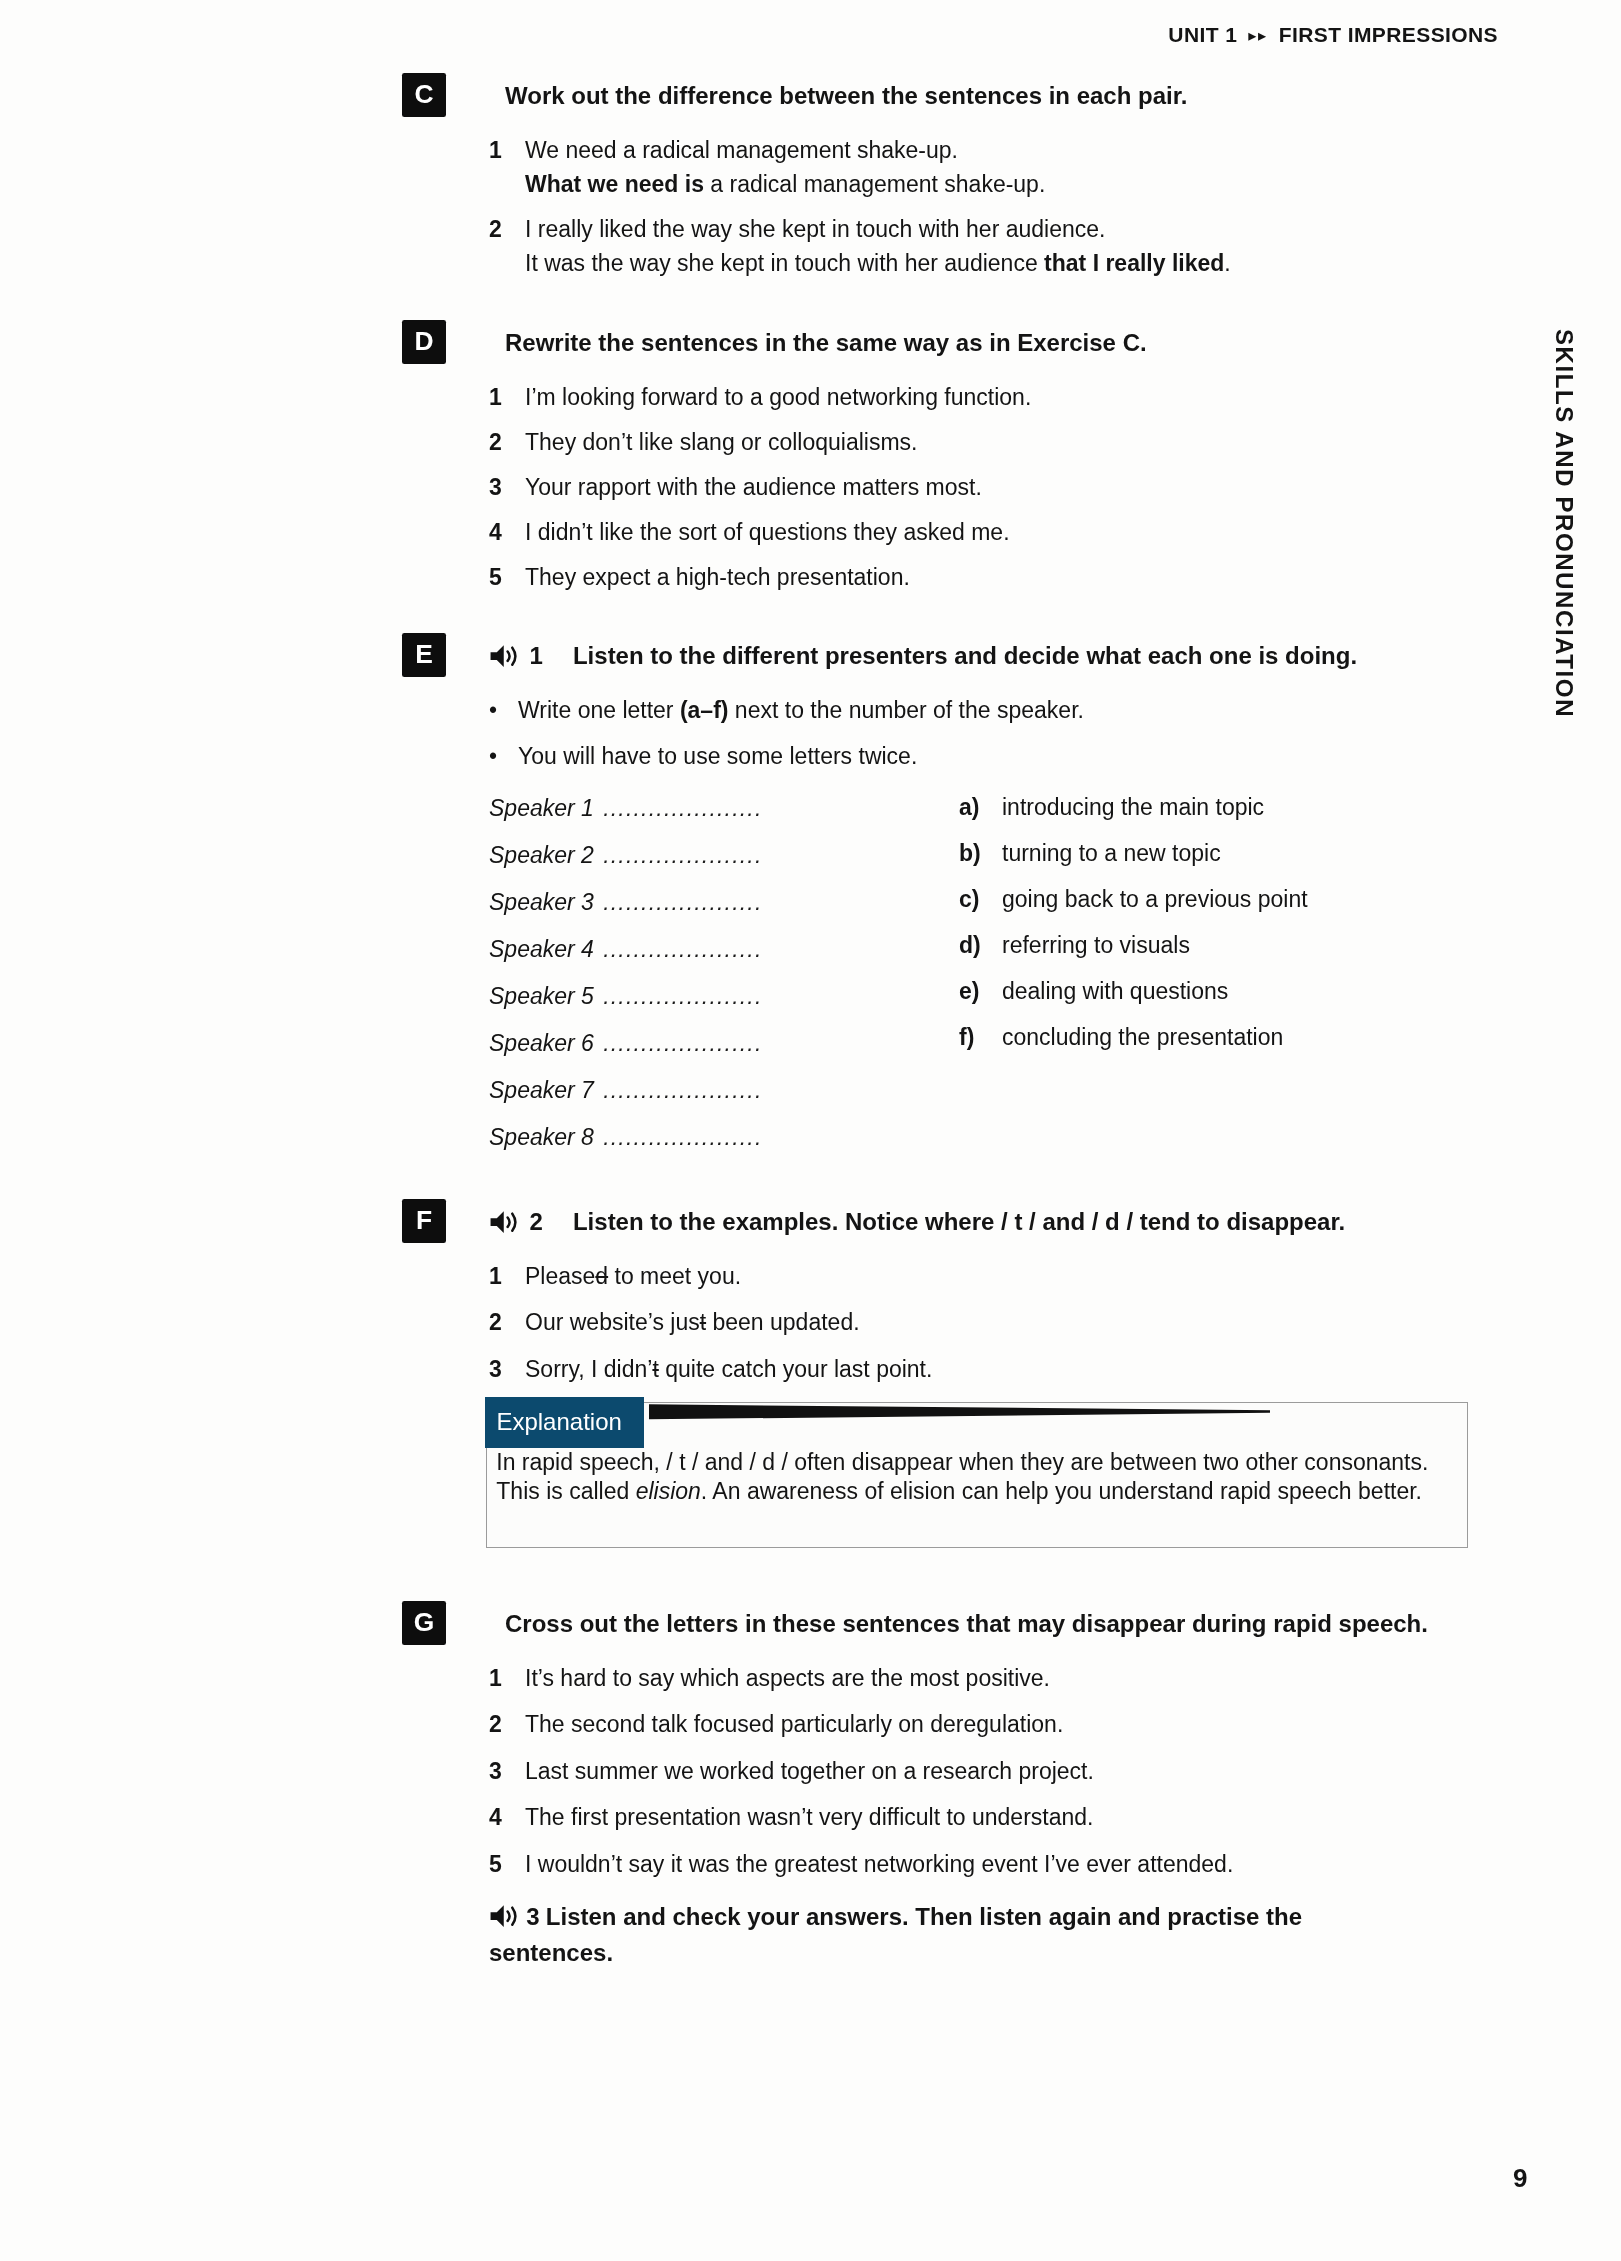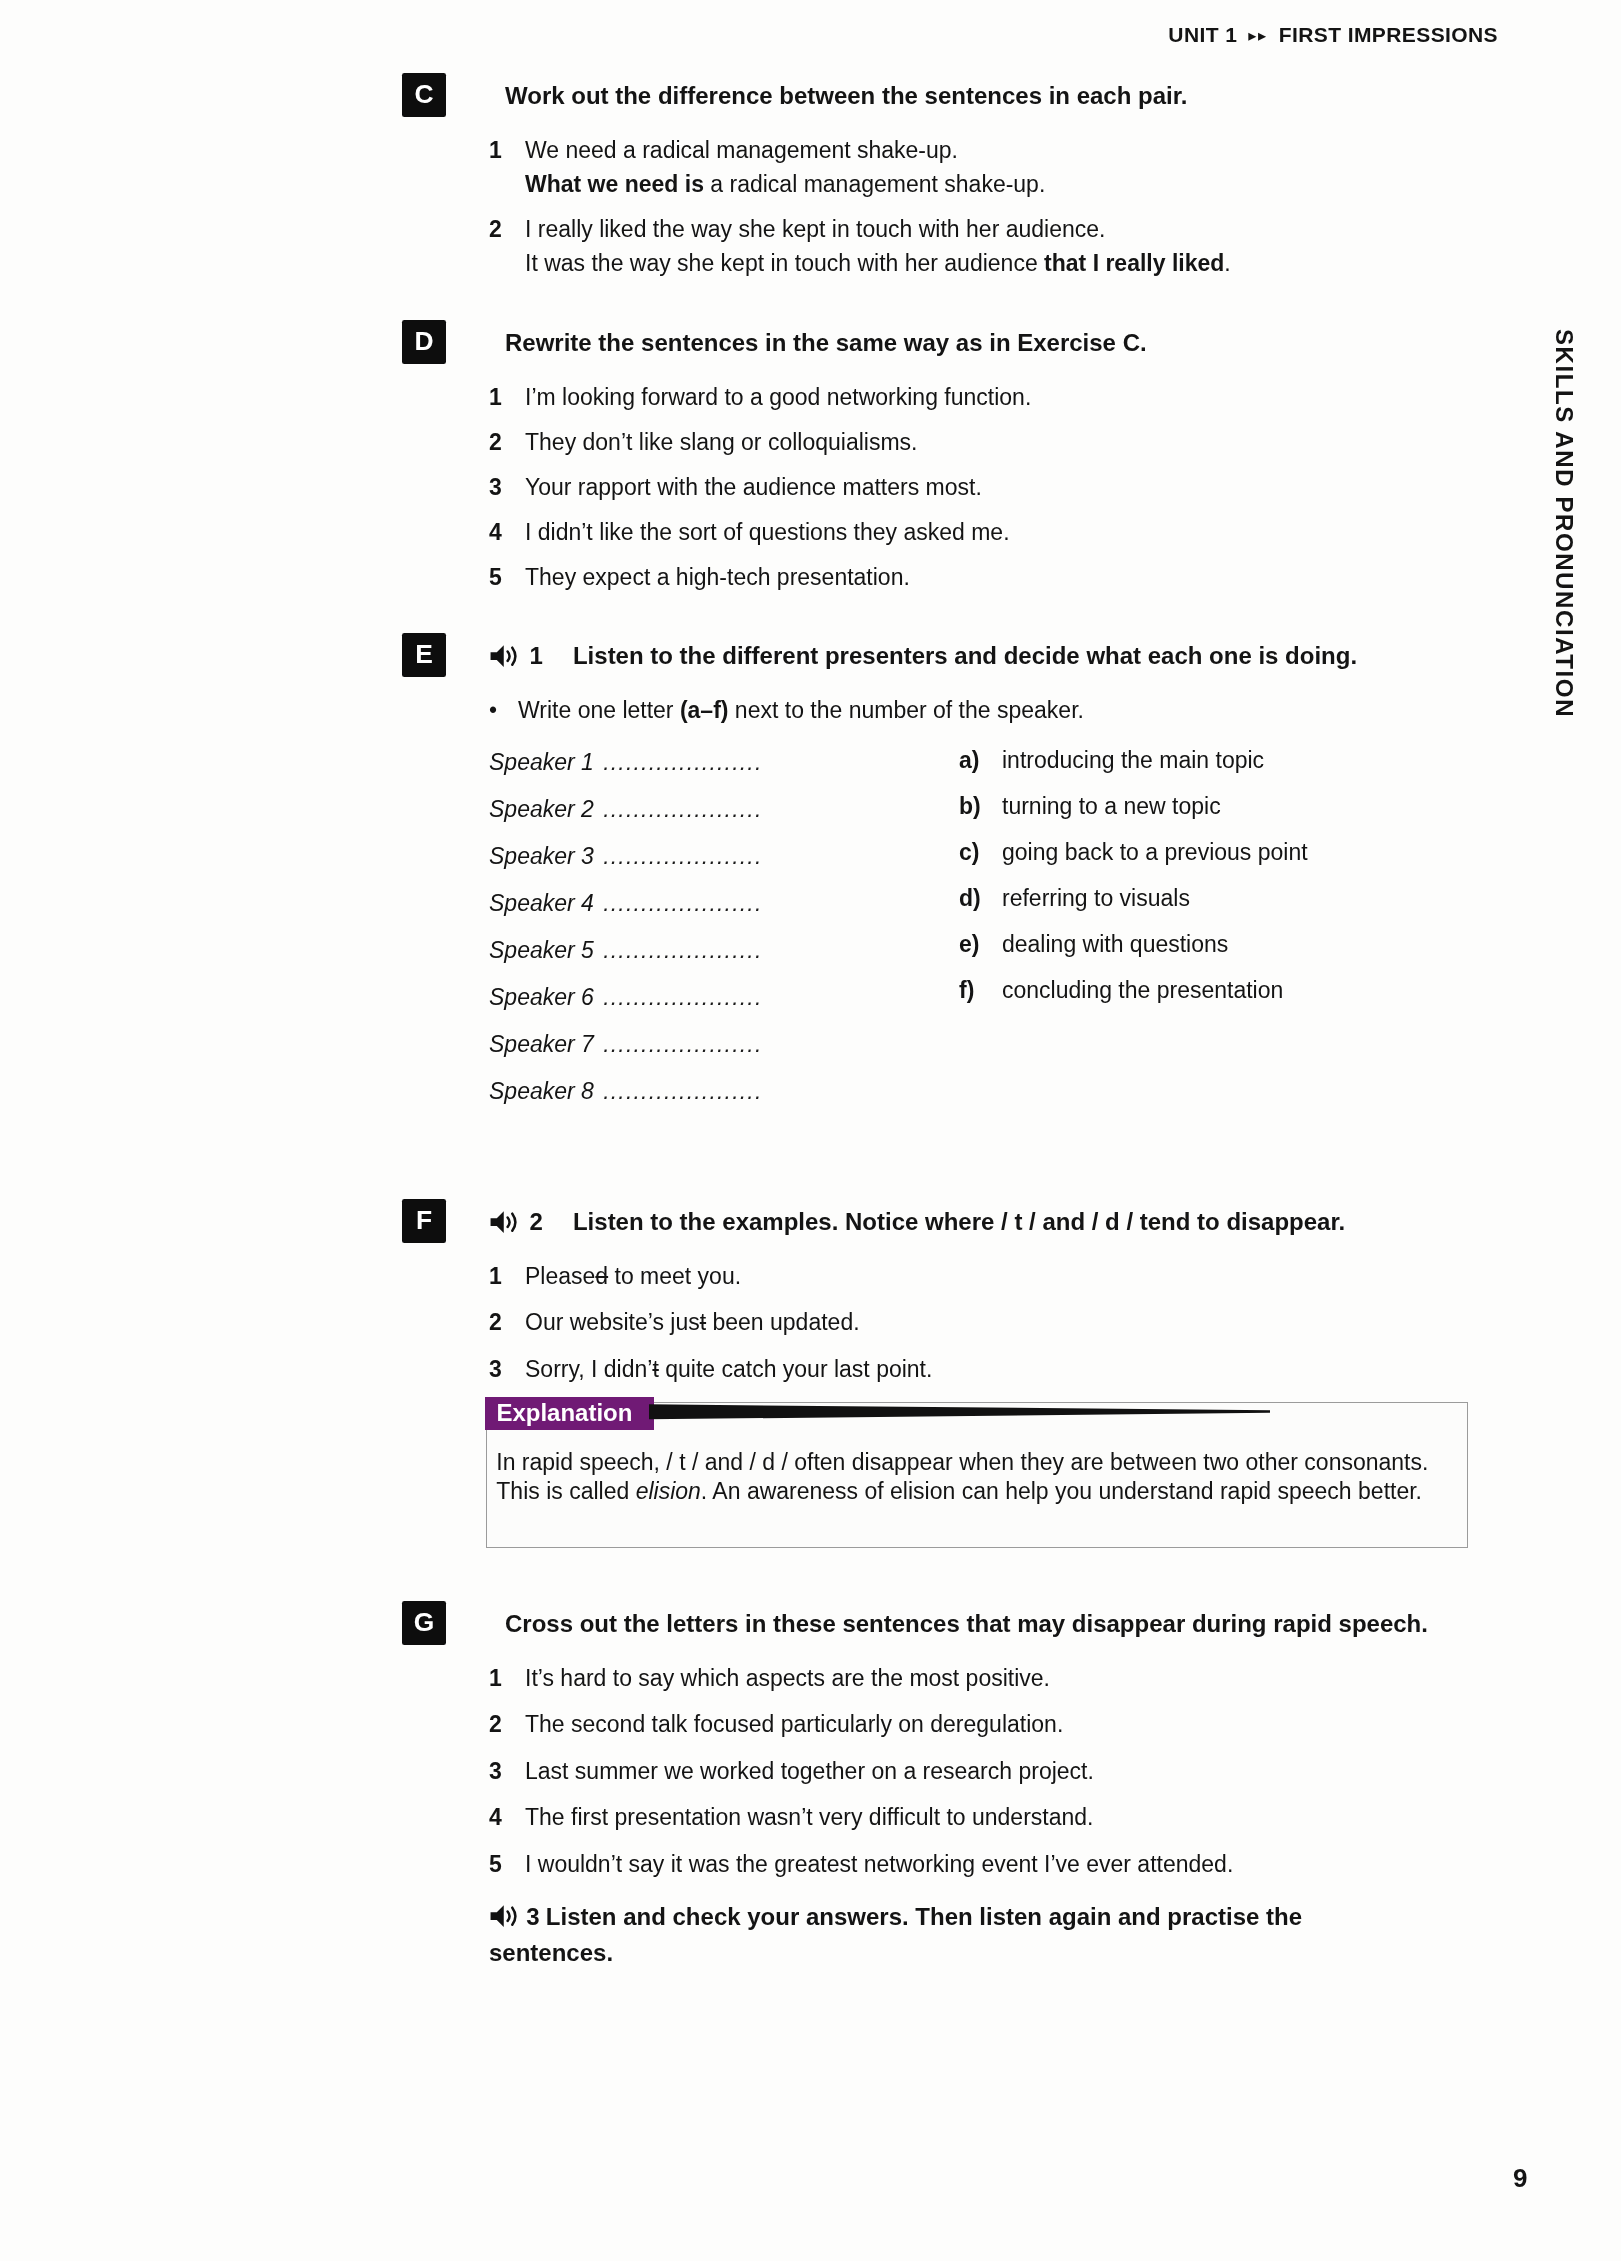--- a/index.html
+++ b/index.html
@@ -67,23 +67,23 @@
   .options { position:absolute; left:470px; top:-1.6px; }
   .opt-row { height:46px; font-size:23px; display:flex; }
   .opt-letter { flex:0 0 43px; font-weight:700; }
   
   .expl-box {
     position:absolute; left:486px; top:1402px;
     width:982px; min-height:146px;
     border:1.6px solid #9b9b9b; background:#fcfcfb;
   }
   .expl-label {
-    position:absolute; left:-1.6px; top:-6.2px; height:33px;
-    background:#701a75; color:#fff;
-    font-size:24px; font-weight:700;
+    position:absolute; left:-1.6px; top:-6.2px; height:51px;
+    background:#0c4a6e; color:#fff;
+    font-size:24px; font-weight:400;
     padding:0 22px 0 11px;
     display:flex; align-items:center;
   }
   .expl-swoosh {
     position:absolute; left:162px; top:0px;
     width:621px; height:17px; background:#111;
     clip-path:polygon(0 8%, 100% 42%, 100% 58%, 0 96%);
   }
   .expl-body {
     padding:45px 17px 15.5px 9.3px;
@@ -168,20 +168,23 @@
           <path d="M24 11 q5 6 0 12" fill="none" stroke="#111" stroke-width="3.2" stroke-linecap="round"></path>
           <path d="M30 6 q8 11 0 22" fill="none" stroke="#111" stroke-width="3.2" stroke-linecap="round"></path>
         </svg>
         <span class="audio-num">1</span>
         <h2 class="ex-title nowrap">Listen to the different presenters and decide what each one is doing.</h2>
       </div>
       <div class="bullets">
         <div class="bullet-row">
           <span><span>Write one letter </span><span style="font-weight: 700;">(a–f)</span><span> next to the number of the speaker.</span></span>
         </div>
+        <div class="bullet-row">
+          <span><span>You will have to use some letters twice.</span></span>
+        </div>
       </div>
       <div class="match-area">
         <div class="speakers">
           <div class="sp-row">
             <span>Speaker 1</span><span class="dots">.....................</span>
           </div>
           <div class="sp-row">
             <span>Speaker 2</span><span class="dots">.....................</span>
           </div>
           <div class="sp-row">

